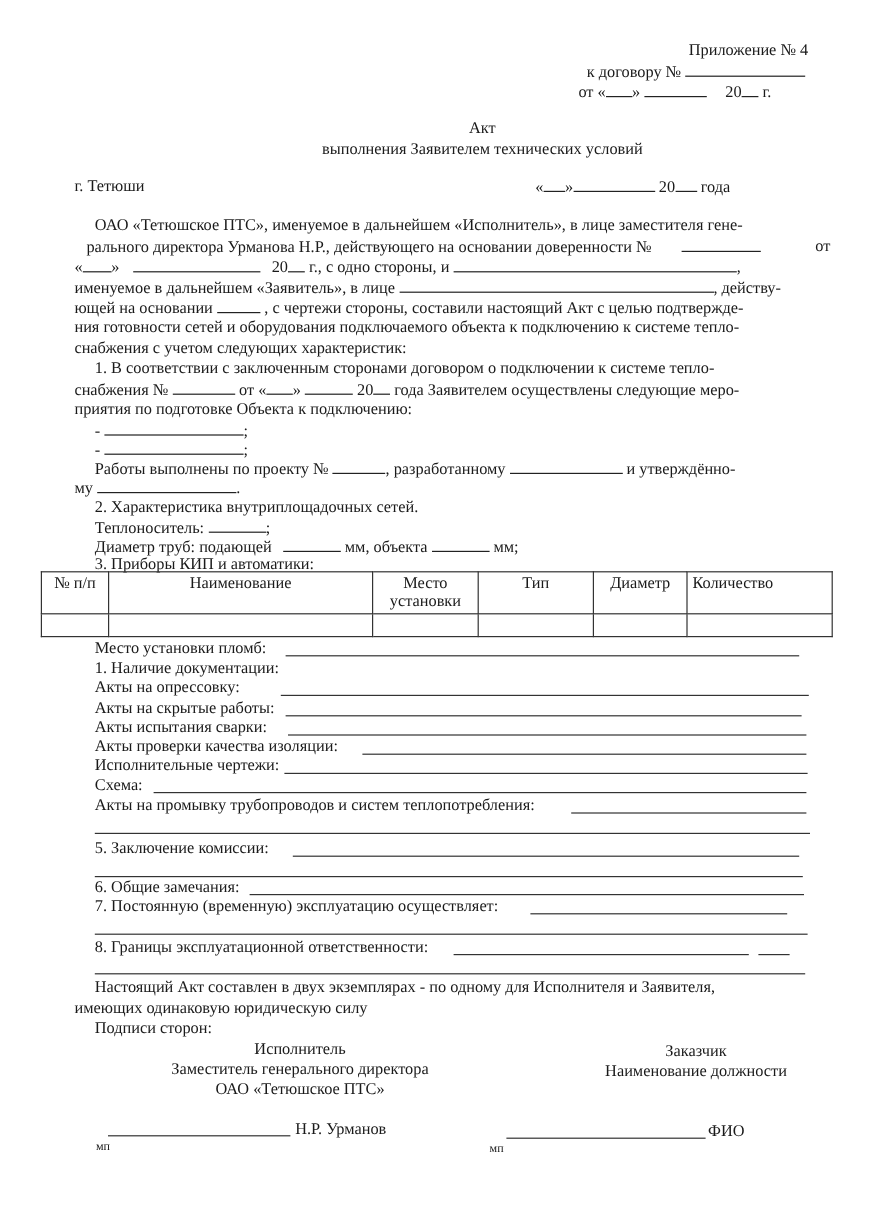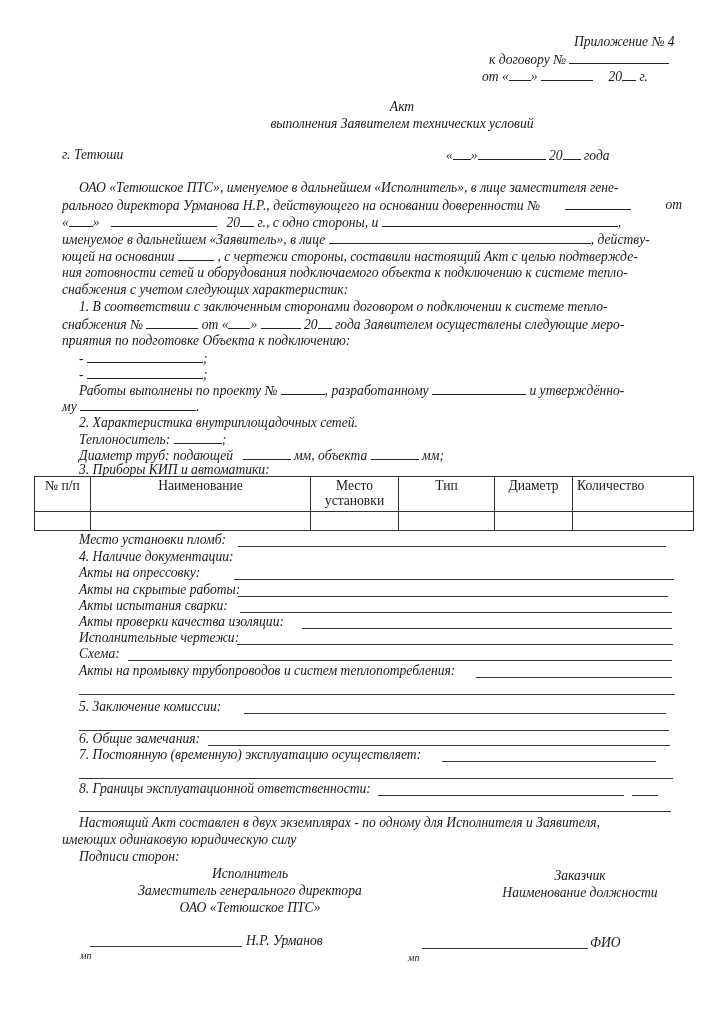--- a/index.html
+++ b/index.html
@@ -1,21 +1,21 @@
 <!DOCTYPE html>
 <html><head>
 <meta charset="utf-8">
 <style>
   html, body { margin: 0; padding: 0; background: #ffffff; }
   body {
     width: 724px; height: 1024px; position: relative; overflow: hidden;
     font-family: "Liberation Serif", "DejaVu Serif", serif;
     color: #1a1a1a; font-size: 13.6px;
   }
-  .abs { position: absolute; white-space: nowrap; font-style: italic; }
+  .abs { position: absolute; white-space: nowrap; }
   .u { display: inline-block; border-bottom: 1px solid #222; height: 12px; vertical-align: baseline; }
   .line { position: absolute; height: 0; border-top: 1px solid #333; }
   .center { text-align: center; padding-left: 40px; }
   table.kip {
     position: absolute; left: 34px; top: 476px; width: 660px;
     border-collapse: collapse; font-size: 13.6px;
   }
   table.kip th, table.kip td {
     border: 1px solid #333; font-weight: normal; vertical-align: top;
     padding: 1px 4px; line-height: 15px;
@@ -42,21 +42,21 @@
 <div class="abs center" style="left:0; width:724px; top:116px;">выполнения Заявителем технических условий</div>
 
 <div class="abs" style="left:62px; top:147px;">г. Тетюши</div>
 <div class="abs" style="left:446px; top:147px;">
   <span>«</span><span class="u" style="width:18px;"></span><span>»</span><span class="u" style="width:68px;"></span>
   <span>20</span><span class="u" style="width:18px;"></span>
   <span>года</span>
 </div>
 
 <div class="abs" style="left:79px; top:180px;">ОАО «Тетюшское ПТС», именуемое в дальнейшем «Исполнитель», в лице заместителя гене-</div>
-<div class="abs" style="left:62px; top:197px; width:620px;">
+<div class="abs" style="left:72px; top:197px; width:620px;">
   <span>рального директора Урманова Н.Р., действующего на основании доверенности №</span>
   <span class="u" style="width:66px; margin-left:22px;"></span>
   <span style="position:absolute; right:0;">от</span>
 </div>
 <div class="abs" style="left:62px; top:214px; width:620px;">
   <span>«</span><span class="u" style="width:24px;"></span><span>»</span>
   <span class="u" style="width:106px; margin-left:8px;"></span>
   <span style="margin-left:6px;">20</span><span class="u" style="width:14px;"></span>
   <span>г., с одно стороны, и</span>
   <span class="u" style="width:236px;"></span><span>,</span>
@@ -143,21 +143,21 @@
       <td></td>
       <td></td>
       <td></td>
     </tr>
   </tbody>
 </table>
 
 <div class="abs" style="left:79px; top:532px;">Место установки пломб:</div>
 <div class="line" style="left:238px; top:546px; width:428px;"></div>
 
-<div class="abs" style="left:79px; top:549px;">4. Наличие документации:</div>
+<div class="abs" style="left:79px; top:549px;">1. Наличие документации:</div>
 <div class="abs" style="left:79px; top:565px;">Акты на опрессовку:</div>
 <div class="line" style="left:234px; top:579px; width:440px;"></div>
 <div class="abs" style="left:79px; top:582px;">Акты на скрытые работы:</div>
 <div class="line" style="left:238px; top:596px; width:430px;"></div>
 <div class="abs" style="left:79px; top:598px;">Акты испытания сварки:</div>
 <div class="line" style="left:240px; top:612px; width:432px;"></div>
 <div class="abs" style="left:79px; top:614px;">Акты проверки качества изоляции:</div>
 <div class="line" style="left:302px; top:628px; width:370px;"></div>
 <div class="abs" style="left:79px; top:630px;">Исполнительные чертежи:</div>
 <div class="line" style="left:237px; top:644px; width:436px;"></div>

